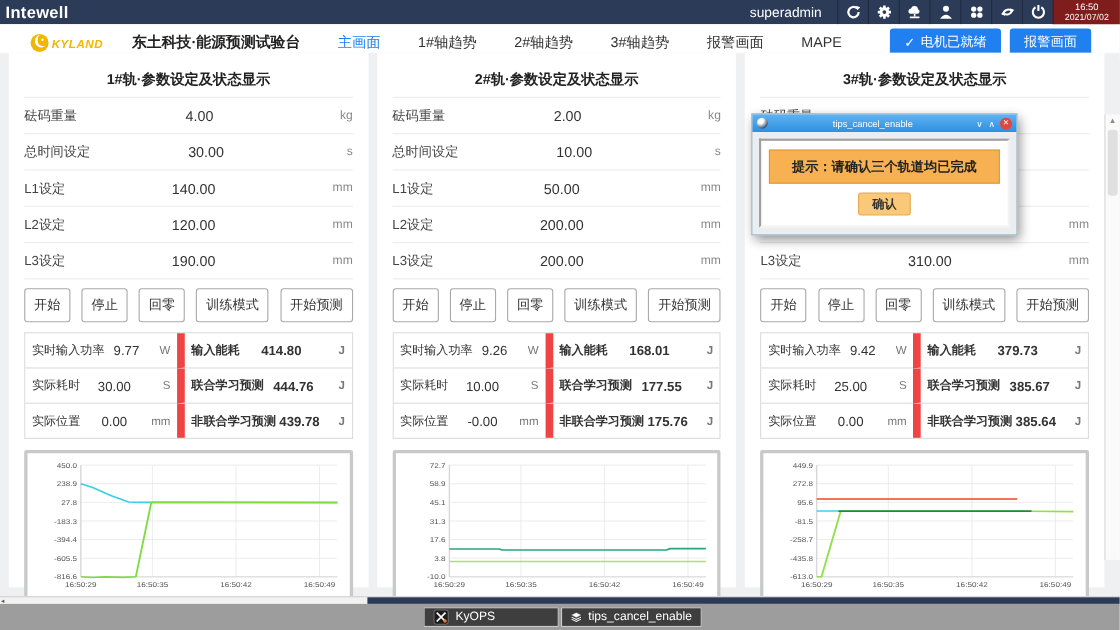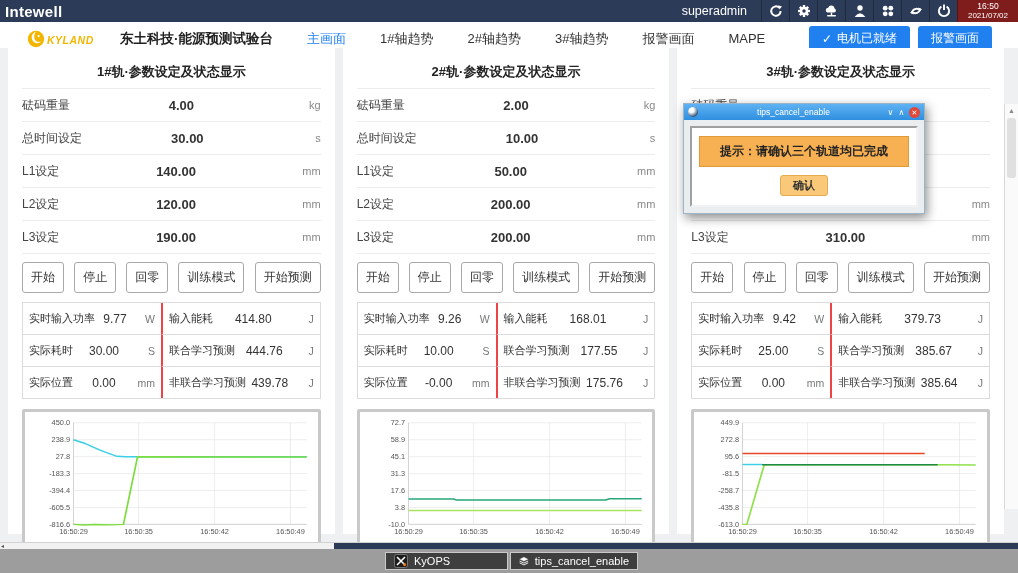--- a/index.html
+++ b/index.html
@@ -30,28 +30,28 @@
             font-family:inherit;display:flex;align-items:center;gap:5px;cursor:pointer;}
 
   
   .content{position:absolute;top:48px;left:0;right:0;height:486px;background:#eef0f2;}
   #panels{position:absolute;left:8px;right:14px;top:0;bottom:0;display:flex;gap:8px;}
   .panel{flex:1;background:#fff;padding:0 14px;box-sizing:border-box;min-width:0;}
   .panel-title{font-size:13px;font-weight:bold;color:#222;text-align:center;margin:15px 0 7px;}
   .params{border-top:1px solid #ececec;}
   .param-row{height:32px;display:flex;align-items:center;border-bottom:1px solid #ececec;}
   .p-label{font-size:12px;color:#444;white-space:nowrap;}
-  .p-value{flex:1;text-align:center;font-size:13px;color:#333;font-weight:bold;}
+  .p-value{flex:1;text-align:center;font-size:13px;color:#333;}
   .p-unit{width:28px;text-align:right;font-size:11px;color:#888;}
   .btn-row{display:flex;justify-content:space-between;margin:8px 0 9px;}
   .abtn{background:#fff;border:1px solid #a9a9a9;border-radius:3px;color:#333;font-size:12px;font-family:inherit;
         padding:6px 8px;cursor:pointer;white-space:nowrap;}
   .status-grid{display:grid;grid-template-columns:46.5% 53.5%;border:1px solid #dcdcdc;}
   .s-cell{height:31px;display:flex;align-items:center;padding:0 6px;border-bottom:1px solid #dcdcdc;min-width:0;}
-  .s-cell.rcol{border-left:2px solid #ef4444;}
+  .s-cell.rcol{border-left:7px solid #ef4444;font-weight:bold;}
   .s-cell.last{border-bottom:none;}
   .s-label{font-size:11px;color:#333;white-space:nowrap;}
   .s-value{flex:1;text-align:center;font-size:12px;color:#333;white-space:nowrap;}
   .s-unit{font-size:10.5px;color:#777;width:20px;text-align:right;}
   .chart-frame{margin-top:10px;border:3px solid #c9c9c9;border-radius:2px;background:#fff;padding:3px;height:125px;}
   .chart{width:100%;height:100%;display:block;}
   svg text.tick{font-family:"Liberation Sans",sans-serif;font-size:6.5px;fill:#555;}
   svg line.grid{stroke:#e3e3e3;stroke-width:.6;}
   svg line.axis{stroke:#cfcfcf;stroke-width:.8;}
 

